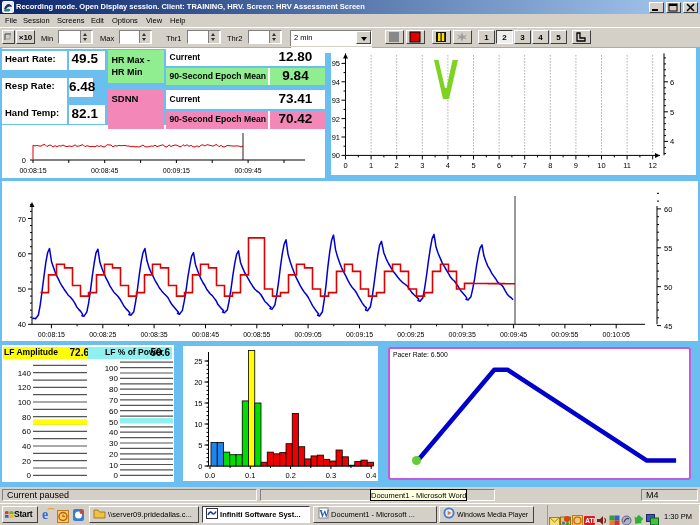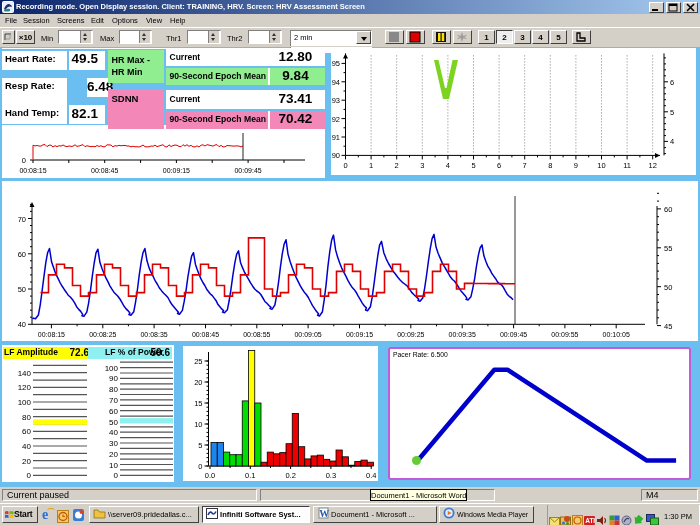--- a/index.html
+++ b/index.html
@@ -117,21 +117,21 @@
 <div class="panel" style="left:331px;top:48px;width:365px;height:127px"></div>
 <div class="panel" style="left:2px;top:181px;width:696px;height:160px"></div>
 <div class="panel" style="left:2px;top:345px;width:172px;height:136.5px"></div>
 <div class="panel" style="left:183px;top:346px;width:195px;height:135px"></div>
 <div class="panel" style="left:388px;top:347px;width:303px;height:132.5px;border:2px solid #c35ad8;border-radius:3px"></div>
 <div class="abs" style="left:3px;top:347px;width:88px;height:11.5px;background:#ffff00;font-size:8.5px;font-weight:bold;line-height:11.5px"><span style="padding-left:1px">LF Amplitude</span><span style="position:absolute;right:2px;font-size:10px">72.6</span></div>
 <div class="abs" style="left:88px;top:347px;width:84px;height:11.5px;background:#8ef0f0;font-size:8.5px;font-weight:bold;line-height:11.5px"><span style="padding-left:17px">LF % of Power</span><span style="position:absolute;right:2px;font-size:10px">50.6</span></div>
 <div class="whitebox biglbl" style="left:2px;top:51px;width:65px;height:18.5px">Heart Rate:</div>
 <div class="whitebox bigval" style="left:69px;top:51px;width:35.5px;height:18.5px;line-height:16.5px">49.5</div>
 <div class="whitebox biglbl" style="left:2px;top:78px;width:65px;height:30px">Resp Rate:</div>
-<div class="whitebox bigval" style="left:87px;top:78px;width:24px;height:19px;line-height:17px">6.48</div>
+<div class="whitebox bigval" style="left:69px;top:78px;width:24px;height:19px;line-height:17px">6.48</div>
 <div class="whitebox biglbl" style="left:2px;top:104.5px;width:65px;height:19px">Hand Temp:</div>
 <div class="whitebox bigval" style="left:69px;top:104.5px;width:35.5px;height:19px;line-height:17px">82.1</div>
 <div class="greenbox" style="left:107.5px;top:50px;width:56.5px;height:33px;font-size:9px;font-weight:bold;padding:4px 0 0 4px;line-height:12px">HR Max -<br>HR Min</div>
 <div class="pinkbox" style="left:107.5px;top:88.5px;width:56.5px;height:40px;font-size:9.5px;font-weight:bold;padding:4px 0 0 4px">SDNN</div>
 <div class="whitebox" style="left:165.5px;top:49px;width:103px;height:17px;font-size:8.5px;font-weight:bold;padding:3px 0 0 4px">Current</div>
 <div class="whitebox bigval" style="left:270px;top:49px;width:55px;height:17px;line-height:16px">12.80</div>
 <div class="greenbox" style="left:165.5px;top:67.5px;width:103px;height:17px;font-size:8.6px;font-weight:bold;padding:3px 0 0 4px;white-space:nowrap">90-Second Epoch Mean</div>
 <div class="greenbox bigval" style="left:270px;top:67.5px;width:55px;height:17px;line-height:16px">9.84</div>
 <div class="whitebox" style="left:165.5px;top:89.5px;width:103px;height:19px;font-size:8.5px;font-weight:bold;padding:4px 0 0 4px">Current</div>
 <div class="whitebox bigval" style="left:270px;top:89.5px;width:55px;height:19px;line-height:18px">73.41</div>

